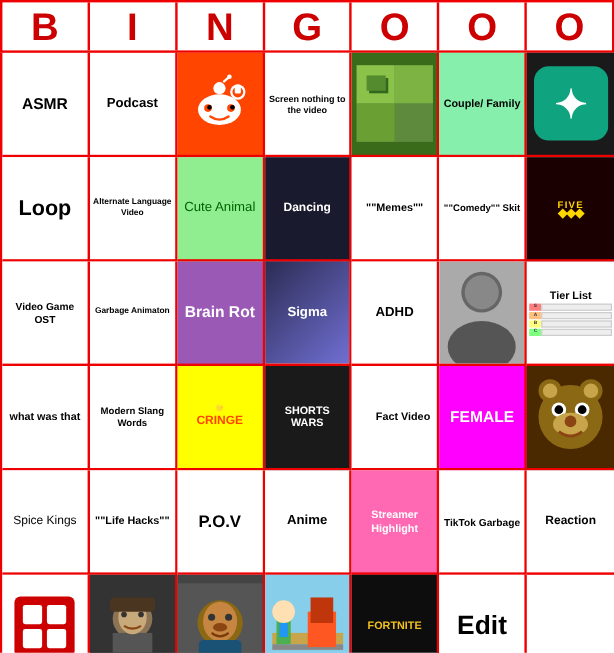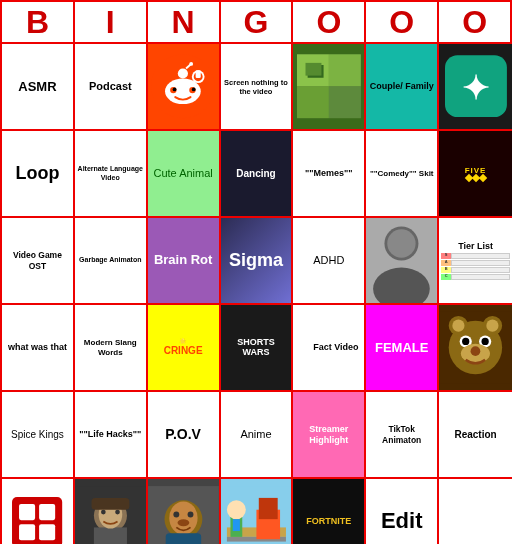--- a/index.html
+++ b/index.html
@@ -103,21 +103,21 @@
       <svg viewBox="0 0 60 60" style="width:90%;height:90%;">
         <rect x="0" y="0" width="60" height="60" fill="#5d8a3c"></rect>
         <rect x="0" y="0" width="30" height="30" fill="#8BC34A"></rect>
         <rect x="30" y="0" width="30" height="30" fill="#7CB342"></rect>
         <rect x="0" y="30" width="30" height="30" fill="#6a9f34"></rect>
         <rect x="30" y="30" width="30" height="30" fill="#5d8a3c"></rect>
         <rect x="10" y="10" width="15" height="12" fill="#33691E"></rect>
         <rect x="8" y="8" width="15" height="12" fill="#558B2F"></rect>
       </svg>
     </div>
-    <div class="cell" style="font-size:9px;font-weight:bold;background:#14b8a6;">Couple/ Family</div>
+    <div class="cell" style="font-size:9px;font-weight:bold;background:#86efac;">Couple/ Family</div>
 
     <div class="cell has-image" style="background:#1a1a1a;">
       <svg viewBox="0 0 60 60" style="width:85%;height:85%;">
         <rect x="0" y="0" width="60" height="60" rx="12" fill="#10a37f"></rect>
         <text x="30" y="42" text-anchor="middle" font-size="32" fill="white" font-weight="bold">✦</text>
       </svg>
     </div>
 
     <div class="cell" style="font-size:18px;font-weight:bold;background:white;">Loop</div>
     <div class="cell" style="font-size:7px;font-weight:bold;background:white;">Alternate Language Video</div>
@@ -137,22 +137,22 @@
           <div style="width:6px;height:6px;background:#ffd700;transform:rotate(45deg);"></div>
         </div>
       </div>
     </div>
 
     <div class="cell" style="font-size:8.5px;font-weight:bold;background:white;">Video Game OST</div>
     <div class="cell" style="font-size:7px;font-weight:bold;background:white;">Garbage Animaton</div>
 
     <div class="cell" style="background:#9b59b6;color:white;font-size:13px;font-weight:900;line-height:1.1;">Brain Rot</div>
 
-    <div class="cell" style="background:linear-gradient(135deg,#2c2c54,#706fd3);color:white;font-size:18px;font-weight:bold;">Sigma</div>
-    <div class="cell" style="font-size:11px;font-weight:normal;background:white;">ADHD</div>
+    <div class="cell" style="background:linear-gradient(135deg,#2c2c54,#706fd3);color:white;font-size:11px;font-weight:bold;">Sigma</div>
+    <div class="cell" style="font-size:11px;font-weight:bold;background:white;">ADHD</div>
 
     <div class="cell has-image" style="background:#ccc;">
       <svg viewBox="0 0 50 60" style="width:100%;height:100%;">
         <rect x="0" y="0" width="50" height="60" fill="#aaaaaa"></rect>
         <circle cx="25" cy="18" r="12" fill="#666"></circle>
         <ellipse cx="25" cy="50" rx="20" ry="15" fill="#555"></ellipse>
         <circle cx="25" cy="18" r="10" fill="#888"></circle>
       </svg>
     </div>
 
@@ -204,24 +204,24 @@
         <circle cx="22" cy="25" r="3" fill="black"></circle>
         <circle cx="38" cy="25" r="3" fill="black"></circle>
         <ellipse cx="30" cy="35" rx="12" ry="8" fill="#c8a44a"></ellipse>
         <circle cx="30" cy="33" r="4" fill="#8B4513"></circle>
         <path d="M22 40 Q30 46 38 40" stroke="#8B4513" stroke-width="2" fill="none"></path>
       </svg>
     </div>
     <div class="cell" style="font-size:10px;font-weight:normal;background:white;">Spice Kings</div>
     <div class="cell" style="font-size:9px;font-weight:bold;background:white;">""Life Hacks""</div>
     <div class="cell" style="font-size:14px;font-weight:bold;background:white;">P.O.V</div>
-    <div class="cell" style="font-size:11px;font-weight:normal;background:white;">Anime</div>
+    <div class="cell" style="font-size:11px;font-weight:bold;background:white;">Anime</div>
 
     <div class="cell" style="background:#ff69b4;color:white;font-size:9px;font-weight:bold;">Streamer Highlight</div>
-    <div class="cell" style="font-size:8.5px;font-weight:bold;background:white;">TikTok Animaton</div>
+    <div class="cell" style="font-size:8.5px;font-weight:bold;background:white;">TikTok Garbage</div>
 
     <div class="cell" style="font-size:10px;font-weight:bold;background:white;">Reaction</div>
 
     <div class="cell has-image" style="background:white;">
       <svg viewBox="0 0 60 60" style="width:85%;height:85%;">
         <rect x="5" y="5" width="50" height="50" fill="#cc0000" rx="5"></rect>
         <rect x="12" y="12" width="16" height="16" fill="white" rx="2"></rect>
         <rect x="32" y="12" width="16" height="16" fill="white" rx="2"></rect>
         <rect x="12" y="32" width="16" height="16" fill="white" rx="2"></rect>
         <rect x="32" y="32" width="16" height="16" fill="white" rx="2"></rect>

